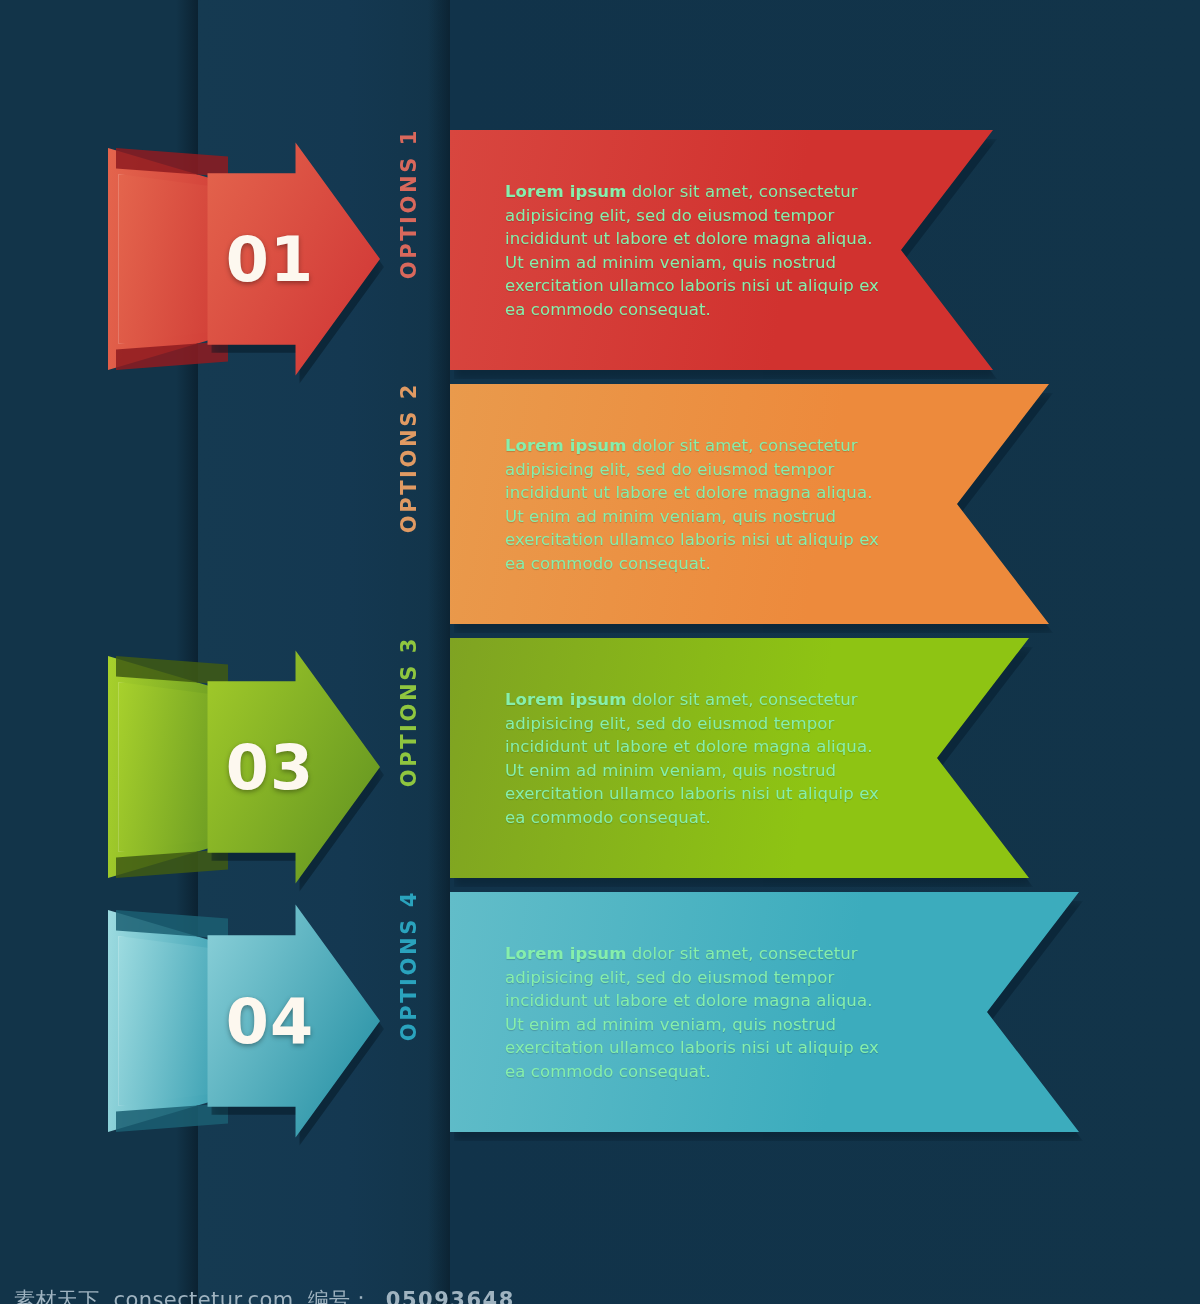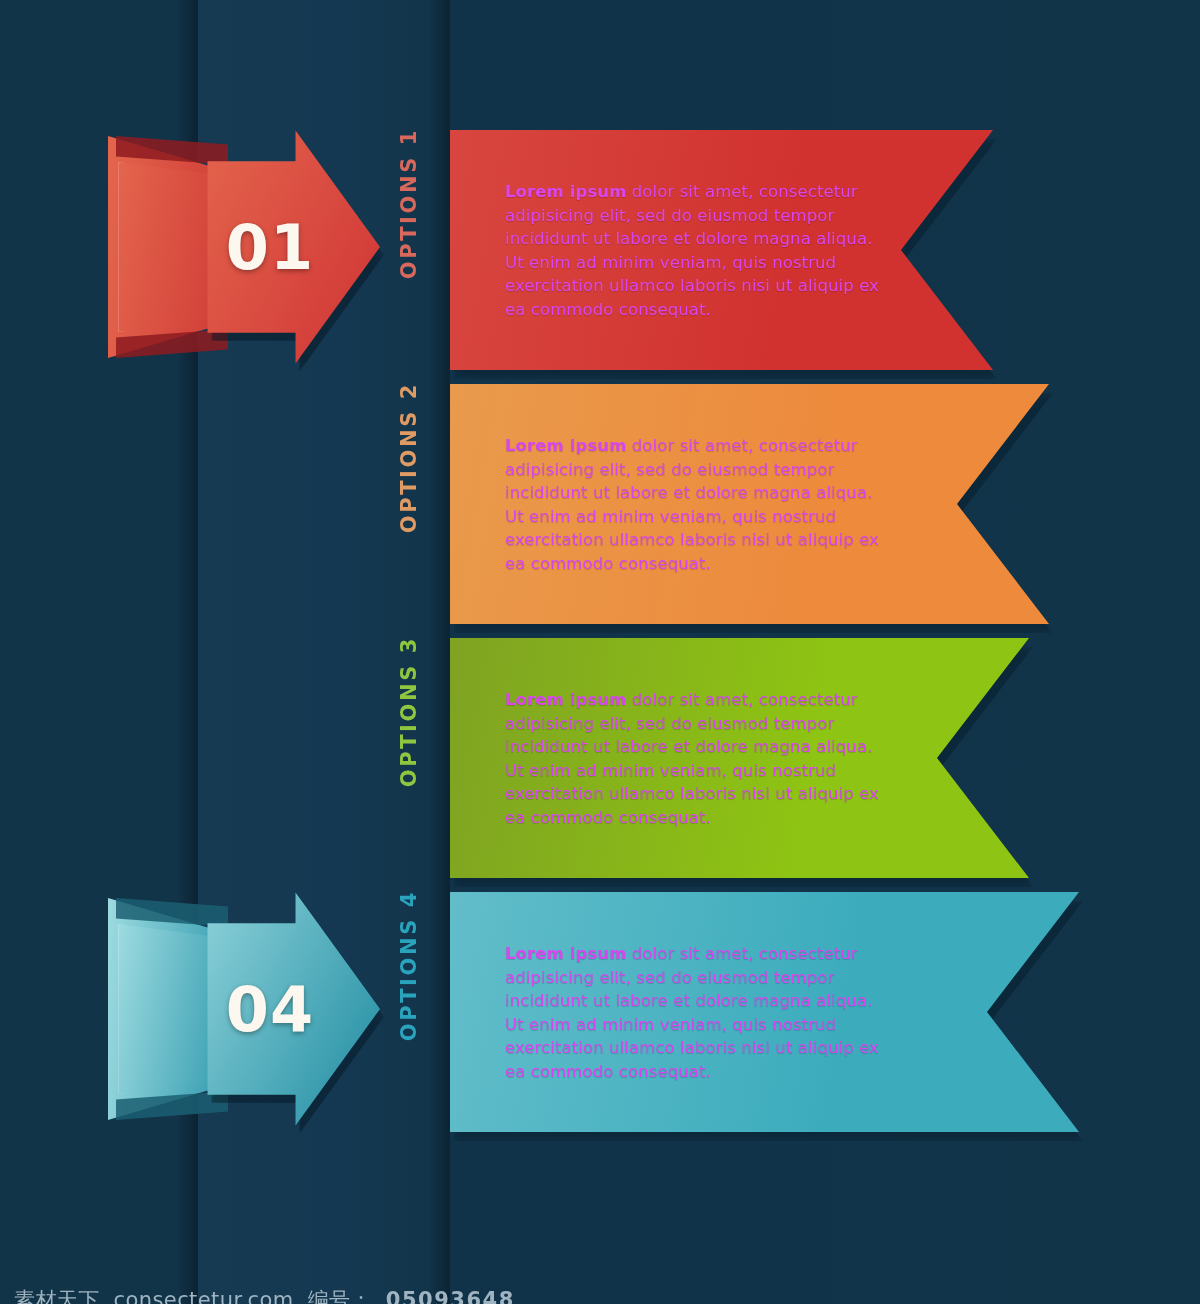--- a/index.html
+++ b/index.html
@@ -40,21 +40,21 @@
   
   .banner-wrap{position:absolute;top:8px;height:240px;left:450px;}
   .banner-shadow{
     position:absolute;left:4px;top:9px;height:100%;width:100%;
     background:#061a28;opacity:.45;filter:blur(5px);
   }
   .banner-body{position:absolute;inset:0;}
 
   .banner-text{
     position:absolute;left:55px;top:50px;width:390px;
-    color:#d946ef;
+    color:#86efac;
     font-size:16.5px;
     line-height:23.5px;
     letter-spacing:.1px;
     text-shadow:0 1px 1px rgba(0,0,0,.18);
   }
   .banner-text b{font-weight:700;}
 
   
   .vlabel{
     position:absolute;
@@ -62,21 +62,21 @@
     width:250px;height:34px;
     transform-origin:left top;
     transform:rotate(-90deg) translate(-250px,0);
     display:flex;align-items:center;justify-content:flex-end;
     font-size:21px;font-weight:700;letter-spacing:2.6px;
     white-space:nowrap;
   }
   .vlabel-holder{position:absolute;left:396px;top:6px;width:34px;height:250px;}
 
   
-  .arrow-wrap{position:absolute;left:108px;top:0;width:270px;height:250px;padding-left:8px;}
+  .arrow-wrap{position:absolute;left:108px;top:12px;width:270px;height:250px;padding-left:8px;}
 
   .tail{
     position:absolute;left:0;top:14px;width:120px;height:222px;
   }
   .tail-back{
     position:absolute;left:0;top:0;width:100%;height:100%;
     clip-path:polygon(0% 0%,100% 16%,100% 84%,0% 100%);
   }
   .tail-fold-top{
     position:absolute;left:8px;top:0;width:112px;height:60px;
@@ -170,20 +170,33 @@
     </div>
   <div class="row" id="row2">
       <div class="banner-wrap" style="width: 579px;">
         <div class="banner-shadow" style="clip-path: polygon(0% 0%, 100% 0%, 84.111% 50%, 100% 100%, 0% 100%);"></div>
         <div class="banner-body" style="clip-path: polygon(0% 0%, 100% 0%, 84.111% 50%, 100% 100%, 0% 100%); background: linear-gradient(100deg, rgb(127, 163, 34) 0%, rgb(142, 196, 19) 62%, rgb(142, 196, 19) 100%);"></div>
         <div class="banner-text"><b>Lorem ipsum</b> dolor sit amet, consectetur adipisicing elit, sed do eiusmod tempor incididunt ut labore et dolore magna aliqua. Ut enim ad minim veniam, quis nostrud exercitation ullamco laboris nisi ut aliquip ex ea commodo consequat.</div>
       </div>
       <div class="vlabel-holder">
         <div class="vlabel" style="color: rgb(143, 198, 63);">OPTIONS 3</div>
       </div>
+      <div class="arrow-wrap">
+        <div class="tail">
+          <div class="tail-back" style="background: linear-gradient(95deg, rgb(168, 209, 44) 0%, rgb(99, 148, 33) 100%);"></div>
+          <div class="tail-fold-top" style="background: rgb(63, 90, 19);"></div>
+          <div class="tail-fold-bot" style="background: rgb(63, 90, 19);"></div>
+          <div class="tail-front" style="background: linear-gradient(100deg, rgb(168, 209, 44) 0%, rgb(99, 148, 33) 100%);"></div>
+        </div>
+        <div class="arrow">
+          <div class="arrow-shadow"></div>
+          <div class="arrow-body" style="background: linear-gradient(118deg, rgb(163, 204, 42) 0%, rgb(94, 144, 32) 100%);"></div>
+          <div class="arrow-num">03</div>
+        </div>
+      </div>
     </div>
   <div class="row" id="row3">
       <div class="banner-wrap" style="width: 629px;">
         <div class="banner-shadow" style="clip-path: polygon(0% 0%, 100% 0%, 85.374% 50%, 100% 100%, 0% 100%);"></div>
         <div class="banner-body" style="clip-path: polygon(0% 0%, 100% 0%, 85.374% 50%, 100% 100%, 0% 100%); background: linear-gradient(100deg, rgb(98, 189, 201) 0%, rgb(60, 172, 189) 62%, rgb(60, 172, 189) 100%);"></div>
         <div class="banner-text"><b>Lorem ipsum</b> dolor sit amet, consectetur adipisicing elit, sed do eiusmod tempor incididunt ut labore et dolore magna aliqua. Ut enim ad minim veniam, quis nostrud exercitation ullamco laboris nisi ut aliquip ex ea commodo consequat.</div>
       </div>
       <div class="vlabel-holder">
         <div class="vlabel" style="color: rgb(42, 163, 189);">OPTIONS 4</div>
       </div>

